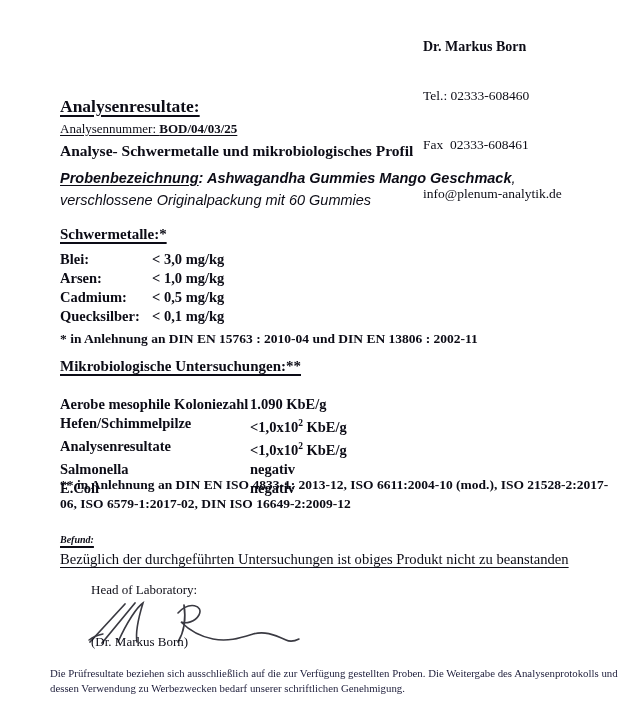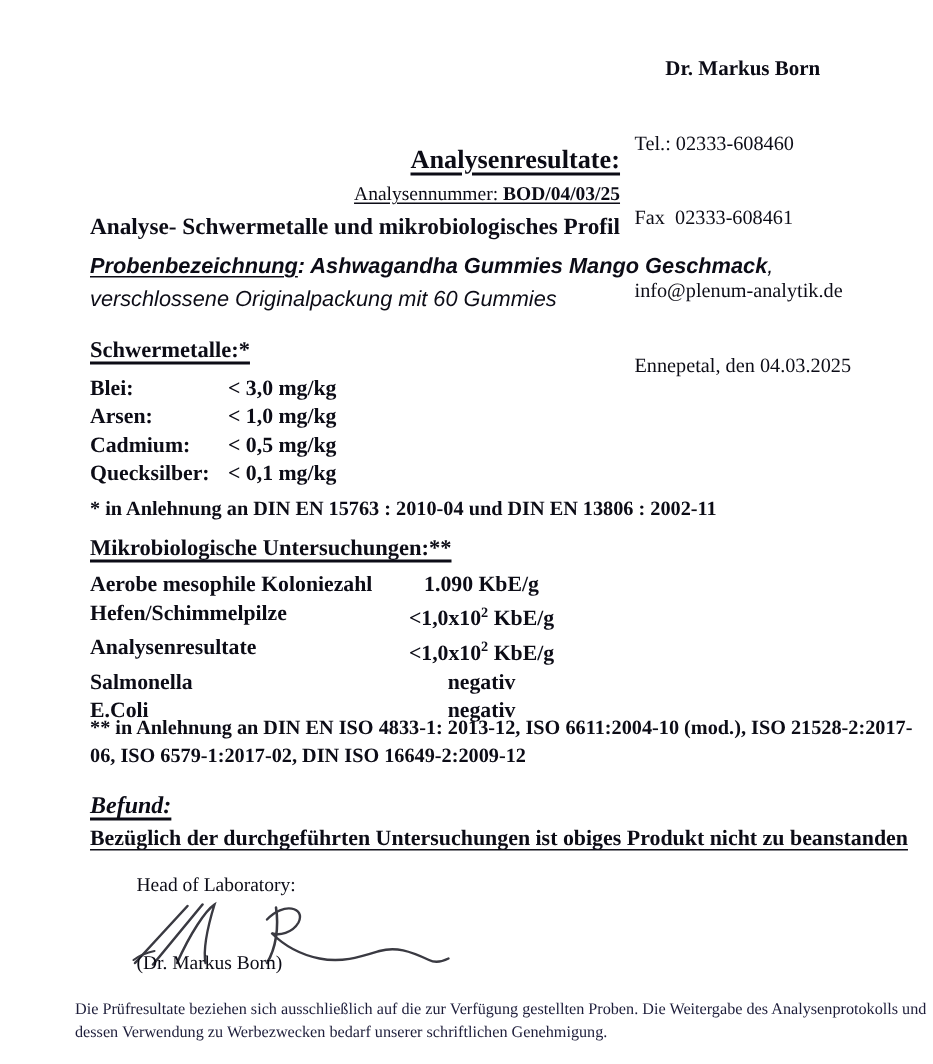--- a/index.html
+++ b/index.html
@@ -3,23 +3,23 @@
 <meta charset="utf-8">
 <style>
   html,body{margin:0;padding:0;}
   body{
     width:622px;height:709px;background:#ffffff;position:relative;
     font-family:"Liberation Serif",serif;color:#0c0c16;overflow:hidden;
   }
   .abs{position:absolute;}
   
   #letterhead{left:423px;top:6px;font-size:13.5px;line-height:16.4px;white-space:pre-wrap;}
-  #letterhead .lh-name{font-weight:bold;font-size:14px;text-align:center;}
+  #letterhead .lh-name{font-weight:bold;font-size:14px;}
   
-  #title-block{left:60px;top:96px;text-align:right;}
+  #title-block{left:60px;top:96px;}
   .doc-title{
     font-size:17.5px;font-weight:bold;display:inline-block;
     text-decoration:underline;text-decoration-thickness:2px;text-underline-offset:3px;
   }
   .analysis-number-line{
     font-size:13px;margin-top:4px;display:inline-block;
     text-decoration:underline;text-underline-offset:2px;
   }
   .analysis-number-line .num{font-weight:bold;}
   .doc-subtitle{font-size:15.5px;font-weight:bold;margin-top:5px;}
@@ -33,58 +33,57 @@
   #sample .s-bold{font-weight:bold;}
   
   .section-heading{
     font-size:15px;font-weight:bold;display:inline-block;
     text-decoration:underline;text-decoration-thickness:1.5px;text-underline-offset:3px;
   }
   
   #hm-section{left:60px;top:225px;}
   #hm-table{margin-top:7px;}
   #micro-section{left:60px;top:357px;}
-  #micro-table{margin-top:6px;}
+  #micro-table{margin-top:20px;}
   .trow{display:flex;line-height:19px;font-size:14.5px;font-weight:bold;}
   #hm-table .tlabel{flex:0 0 92px;}
   #hm-table .tvalue{text-align:right;}
   #micro-table .tlabel{flex:0 0 190px;}
-  #micro-table .tvalue{flex:0 0 142px;text-align:center;}
+  #micro-table .tvalue{flex:0 0 142px;text-align:left;}
   .tvalue sup{font-size:9.5px;}
   
   .footnote{font-size:13.5px;font-weight:bold;line-height:18.5px;}
   #hm-footnote{left:60px;top:330px;}
   #micro-footnote{left:60px;top:476px;width:562px;}
   
   #befund{left:60px;top:529px;width:562px;}
   .befund-heading{
-    font-size:16px;font-weight:bold;font-style:italic;display:inline-block;
+    font-size:10px;font-weight:bold;font-style:italic;display:inline-block;
     text-decoration:underline;text-decoration-thickness:1.5px;text-underline-offset:3px;
   }
   .befund-result{
-    font-size:14.6px;font-weight:bold;margin-top:4px;white-space:nowrap;display:inline-block;
+    font-size:14.6px;font-weight:normal;margin-top:4px;white-space:nowrap;display:inline-block;
     text-decoration:underline;text-underline-offset:3px;
   }
   
   #signature-block{left:60px;top:582px;margin-left:31px;}
   .sig-label{font-size:13px;}
   #signature-svg{display:block;margin:2px 0 0 -4px;}
   .sig-name{font-size:13px;margin-top:-10px;}
   
   #footer{left:50px;top:666px;width:568px;font-size:10.8px;line-height:15.2px;color:#1d1d3a;}
 </style>
 </head>
 <body>
 
 <div id="letterhead" class="abs">
   <div class="lh-name">Dr. Markus Born</div>
   <div>Tel.: 02333-608460</div>
   <div>Fax  02333-608461</div>
   <div>info@plenum-analytik.de</div>
-  <div>Ennepetal, den 04.03.2025</div>
 </div>
 
 <div id="title-block" class="abs">
   <div class="doc-title">Analysenresultate:</div><br>
   <span class="analysis-number-line"><span>Analysennummer: </span><span class="num">BOD/04/03/25</span></span>
   <div class="doc-subtitle">Analyse- Schwermetalle und mikrobiologisches Profil</div>
 </div>
 
 <div id="sample" class="abs"><span class="s-label">Probenbezeichnung</span><span class="s-bold">: </span><span class="s-bold">Ashwagandha Gummies Mango Geschmack</span><span>, verschlossene Originalpackung mit 60 Gummies</span></div>
 

